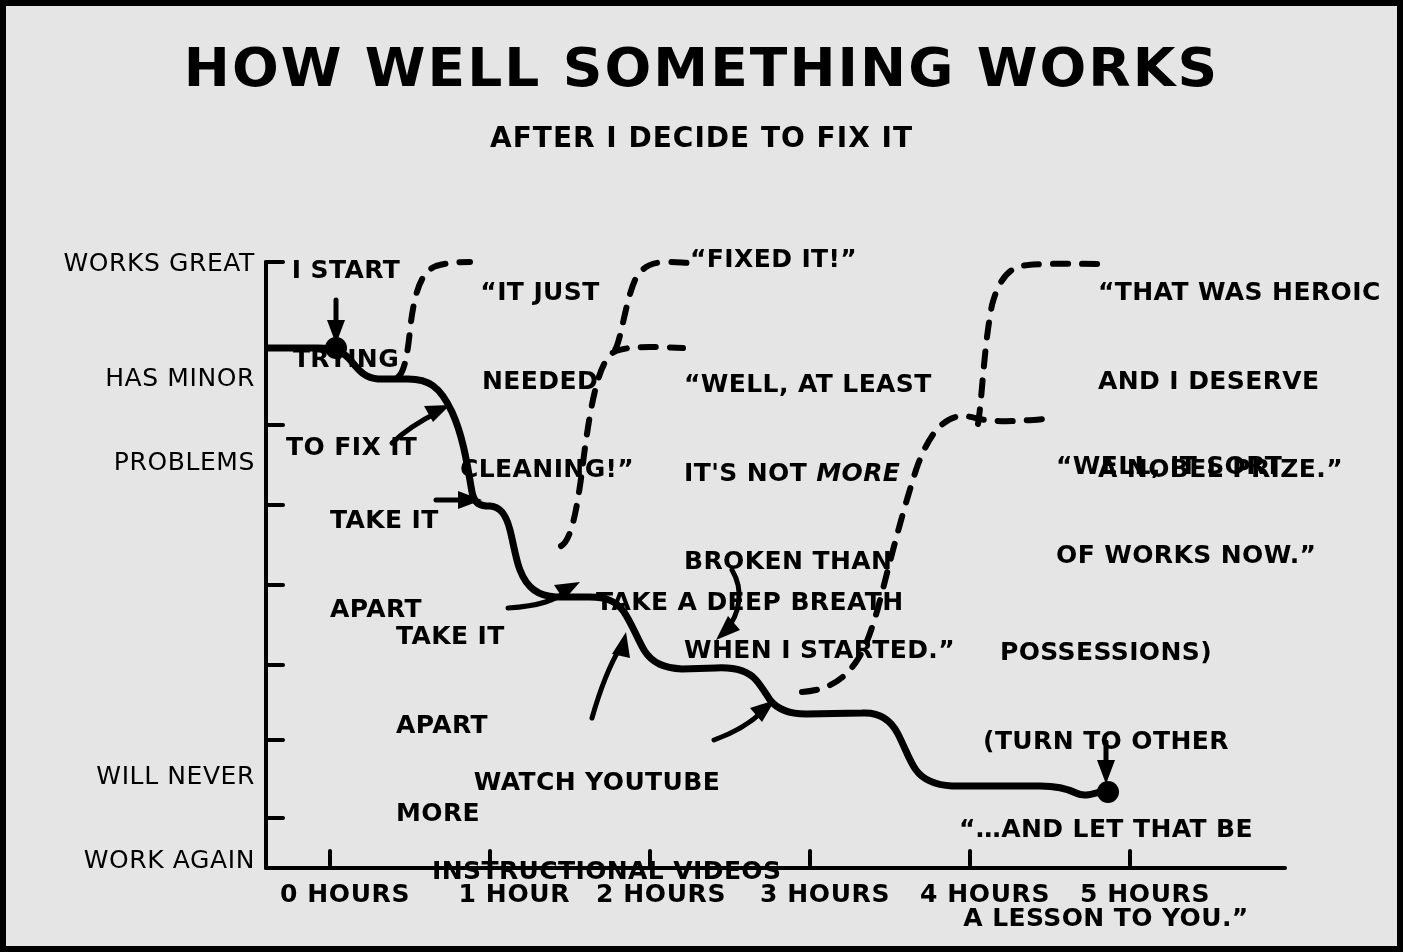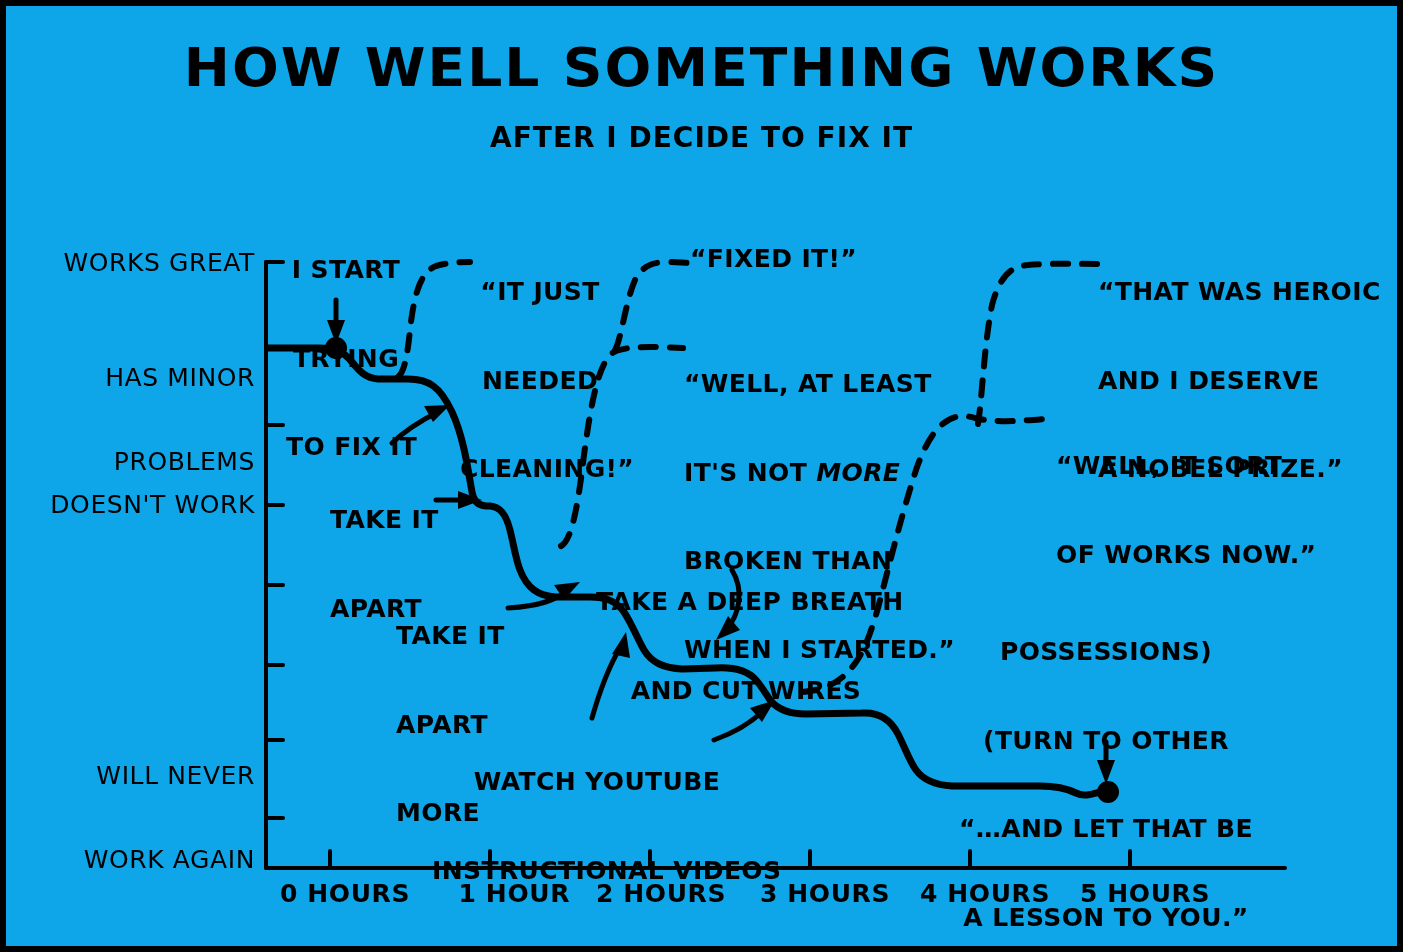--- a/index.html
+++ b/index.html
@@ -4,21 +4,21 @@
 <style>
   html, body {
     margin: 0;
     padding: 0;
     background: #ffffff;
   }
   #root {
     position: relative;
     width: 1403px;
     height: 952px;
-    background: #0ea5e9;
+    background: #e5e5e5;
     overflow: hidden;
     font-family: "DejaVu Sans", sans-serif;
   }
   
   #frame {
     position: absolute;
     left: 0; top: 0;
     width: 1403px;
     height: 952px;
     box-sizing: border-box;
@@ -192,21 +192,20 @@
   <div class="txt" id="title">HOW WELL SOMETHING WORKS</div>
   <div class="txt" id="subtitle">AFTER I DECIDE TO FIX IT</div>
 
   <div class="txt ylabel" style="left:30px; top:249px; width:225px;">WORKS GREAT</div>
 
   <div class="txt ylabel" style="left:30px; top:308px; width:225px;">
     <div>HAS MINOR</div>
     <div>PROBLEMS</div>
   </div>
 
-  <div class="txt ylabel" style="left:20px; top:491px; width:235px;">DOESN'T WORK</div>
 
   <div class="txt ylabel" style="left:30px; top:706px; width:225px;">
     <div>WILL NEVER</div>
     <div>WORK AGAIN</div>
   </div>
 
   <div class="txt xlabel" style="left:250px; top:880px; width:160px;">0 HOURS</div>
   <div class="txt xlabel" style="left:410px; top:880px; width:160px;">1 HOUR</div>
   <div class="txt xlabel" style="left:566px; top:880px; width:160px;">2 HOURS</div>
   <div class="txt xlabel" style="left:730px; top:880px; width:160px;">3 HOURS</div>
@@ -240,21 +239,20 @@
 
   <div class="txt annot" style="left:684px; top:310px; width:300px;">
     <div>“WELL, AT LEAST</div>
     <div><span>IT'S NOT </span><span class="it">MORE</span></div>
     <div>BROKEN THAN</div>
     <div>WHEN I STARTED.”</div>
   </div>
 
   <div class="txt annot center" style="left:596px; top:528px; width:300px;">
     <div>TAKE A DEEP BREATH</div>
-    <div>AND CUT WIRES</div>
   </div>
 
   <div class="txt annot center" style="left:432px; top:708px; width:330px;">
     <div>WATCH YOUTUBE</div>
     <div>INSTRUCTIONAL VIDEOS</div>
   </div>
 
   <div class="txt annot" style="left:1098px; top:218px; width:290px;">
     <div>“THAT WAS HEROIC</div>
     <div>AND I DESERVE</div>

